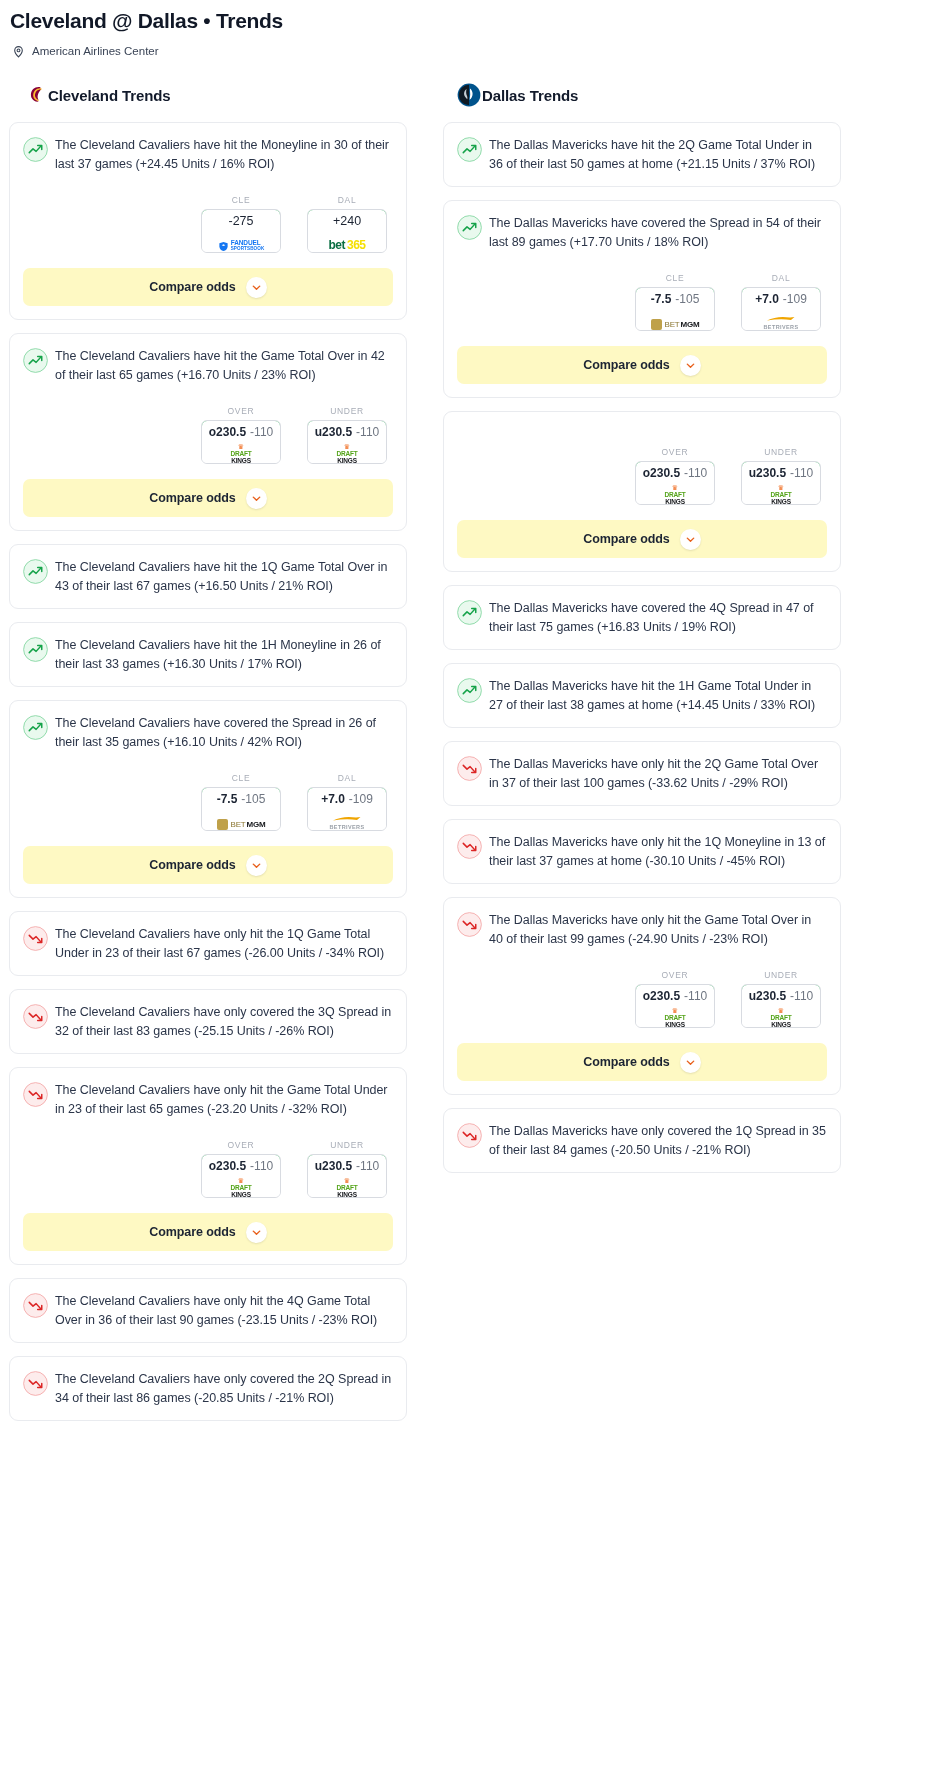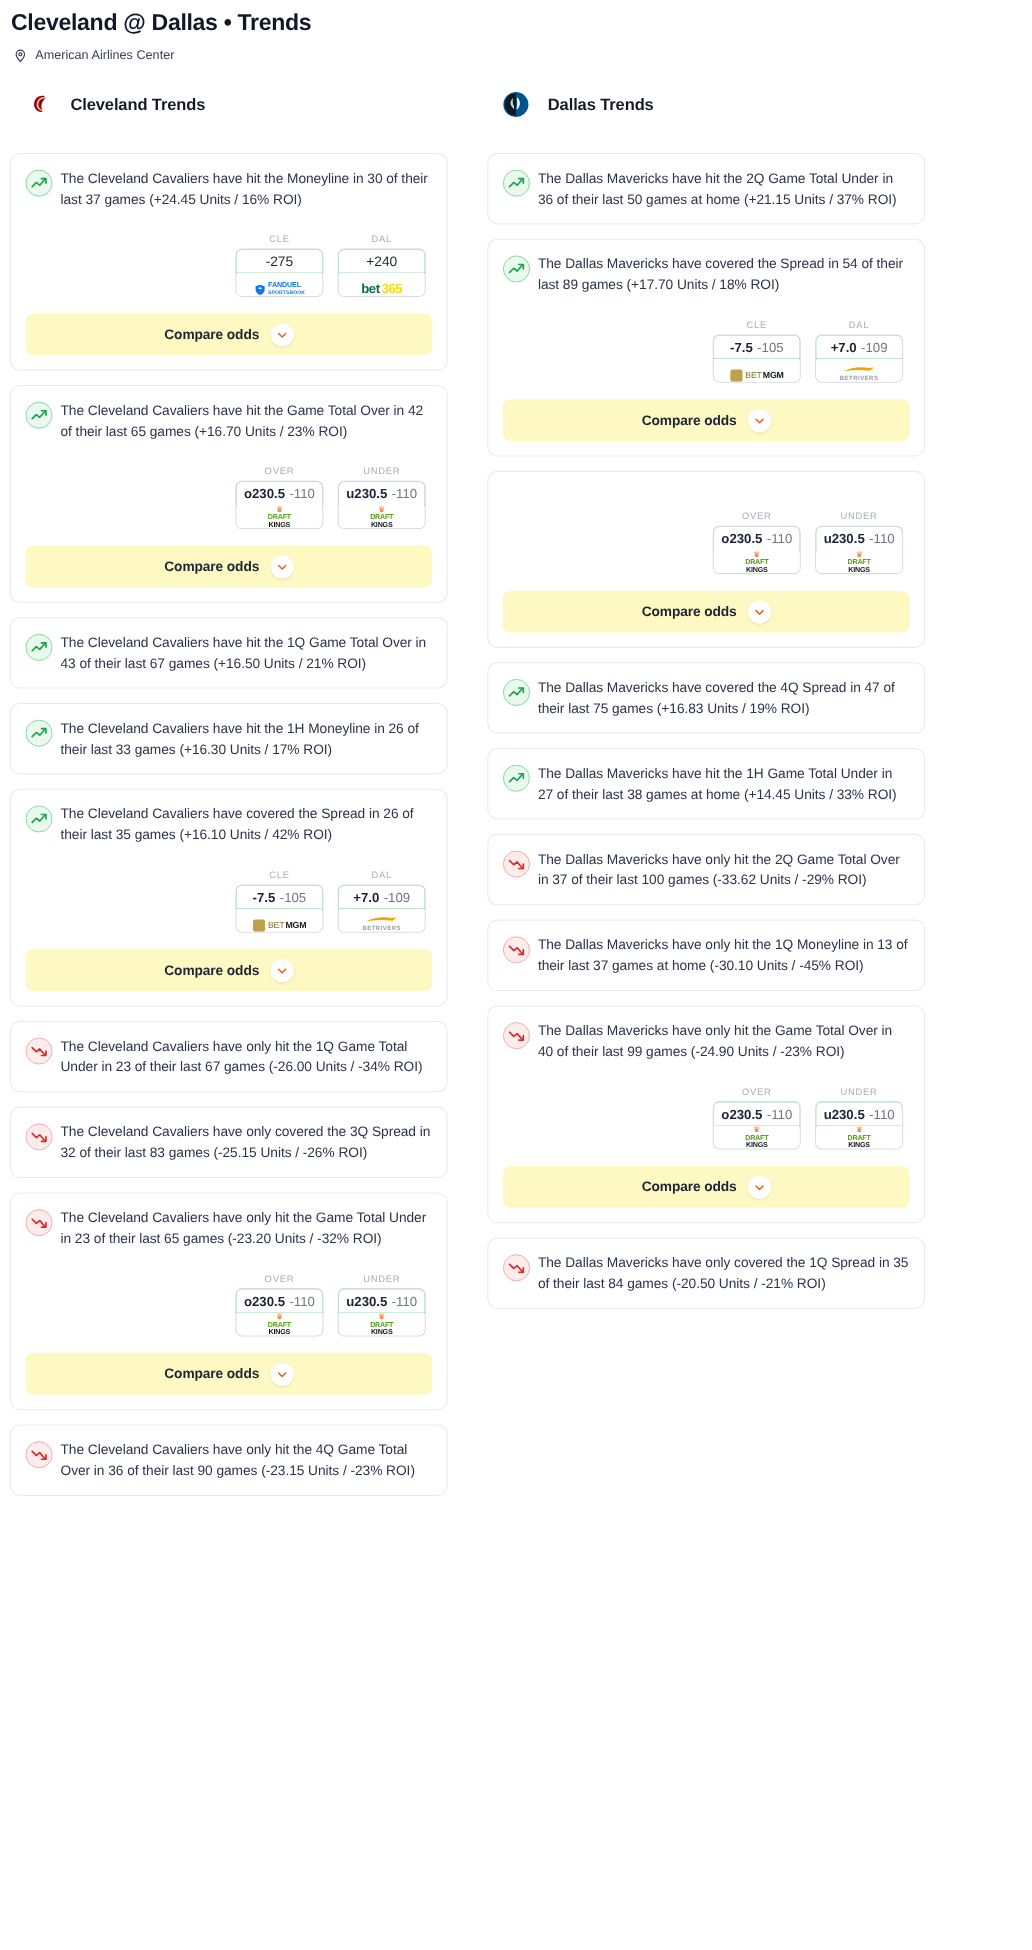--- a/index.html
+++ b/index.html
@@ -36,22 +36,22 @@
     gap: 36px;
     padding: 0 9px;
     margin-top: 26px;
     align-items: flex-start;
   }
   .column { width: 398px; flex: 0 0 398px; }
 
   .col-head {
     display: flex;
     align-items: center;
-    gap: 17px;
-    margin-bottom: 32px;
+    gap: 1px;
+    margin-bottom: 15px;
     padding-left: 14px;
   }
   .col-head-title {
     font-size: 15px;
     font-weight: bold;
     color: #121a2b;
     letter-spacing: -0.1px;
   }
   .team-logo { width: 24px; height: 24px; flex: 0 0 24px; }
 
@@ -69,21 +69,21 @@
     font-size: 12.5px;
     line-height: 18.5px;
     color: #2b3549;
     letter-spacing: -0.05px;
   }
 
   
   .odds-area {
     display: flex;
     justify-content: flex-end;
-    gap: 13px;
+    gap: 26px;
     margin-top: 22px;
     padding-right: 6px;
   }
   .odds-cell { width: 80px; }
   .odds-label {
     text-align: center;
     font-size: 8.5px;
     letter-spacing: 0.7px;
     color: #a8adb7;
     margin-bottom: 4px;
@@ -448,20 +448,30 @@
       <div class="card">
         <div class="trend-row">
           <span class="trend-icon"><svg viewBox="0 0 40 40" width="25" height="25">
               <circle cx="20" cy="20" r="19" fill="#fdecec" stroke="#f3a3a3" stroke-width="1.3"></circle>
               <polyline points="10,15 16,21 21,17 29,26" fill="none" stroke="#dc2626" stroke-width="2.4" stroke-linecap="round" stroke-linejoin="round"></polyline>
               <polyline points="23.5,26.5 30,26.5 30,20" fill="none" stroke="#dc2626" stroke-width="2.4" stroke-linecap="round" stroke-linejoin="round"></polyline>
             </svg></span>
           <div class="trend-text">The Cleveland Cavaliers have only hit the 4Q Game Total Over in 36 of their last 90 games (-23.15 Units / -23% ROI)</div>
         </div>
       </div>
+      <div class="card">
+        <div class="trend-row">
+          <span class="trend-icon"><svg viewBox="0 0 40 40" width="25" height="25">
+              <circle cx="20" cy="20" r="19" fill="#fdecec" stroke="#f3a3a3" stroke-width="1.3"></circle>
+              <polyline points="10,15 16,21 21,17 29,26" fill="none" stroke="#dc2626" stroke-width="2.4" stroke-linecap="round" stroke-linejoin="round"></polyline>
+              <polyline points="23.5,26.5 30,26.5 30,20" fill="none" stroke="#dc2626" stroke-width="2.4" stroke-linecap="round" stroke-linejoin="round"></polyline>
+            </svg></span>
+          <div class="trend-text">The Cleveland Cavaliers have only covered the 2Q Spread in 34 of their last 86 games (-20.85 Units / -21% ROI)</div>
+        </div>
+      </div>
     </div>
     <div class="column">
       <div class="col-head">
         <span class="team-logo"><svg viewBox="0 0 40 40" width="24" height="24">
             <circle cx="20" cy="20" r="19" fill="#00538c"></circle>
             <path d="M20 3a17 17 0 0 0 0 34z" fill="#0f1a24"></path>
             <path d="M16 10c-3 2 -5 6 -4 10c1 3 3 5 5 7c1 -2 0 -5 -1 -7c-1 -3 -1 -7 0 -10z" fill="#c4ced4"></path>
             <path d="M22 9c2 2 4 5 4 9c0 4 -2 8 -5 10c0 -3 1 -6 1 -9c0 -4 -1 -7 0 -10z" fill="#ffffff"></path>
           </svg></span>
         <span class="col-head-title">Dallas Trends</span>

